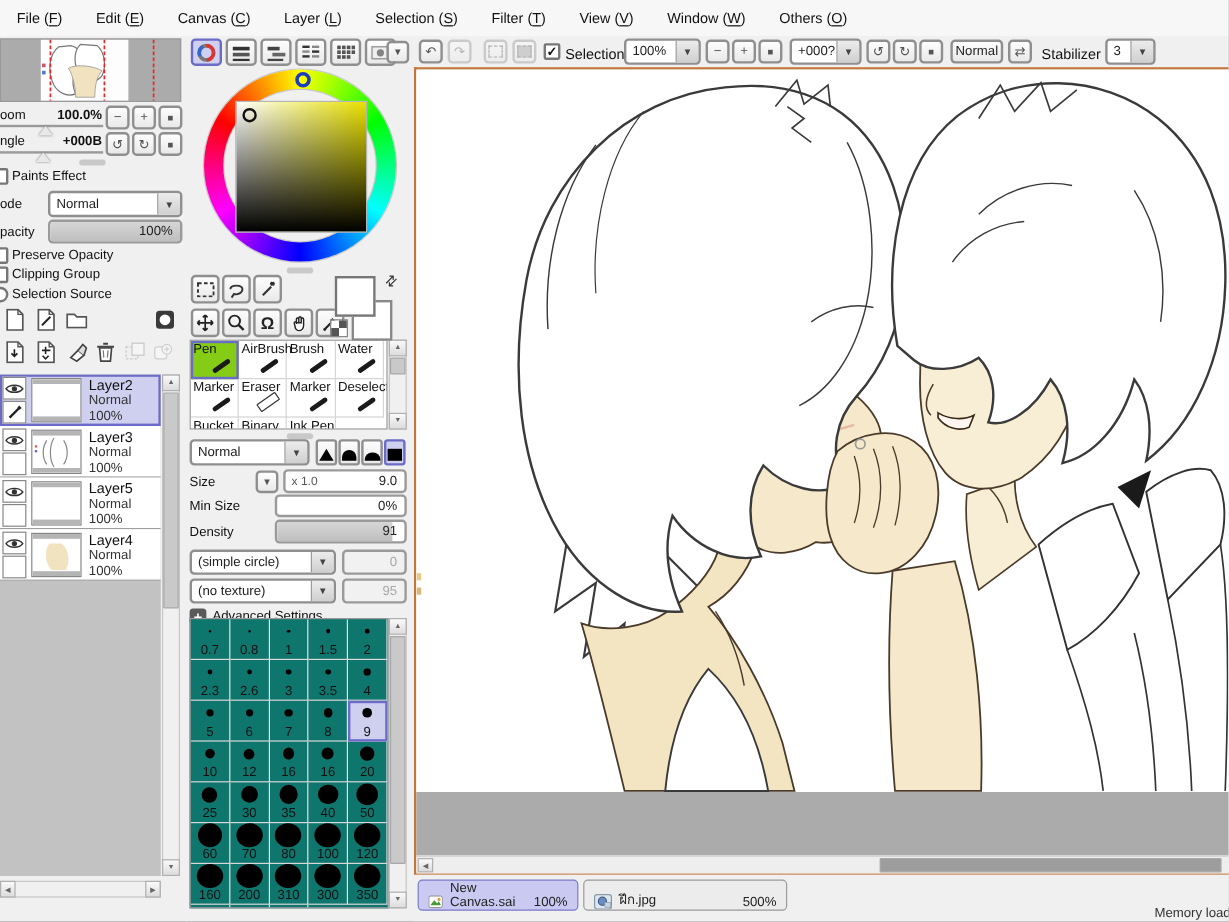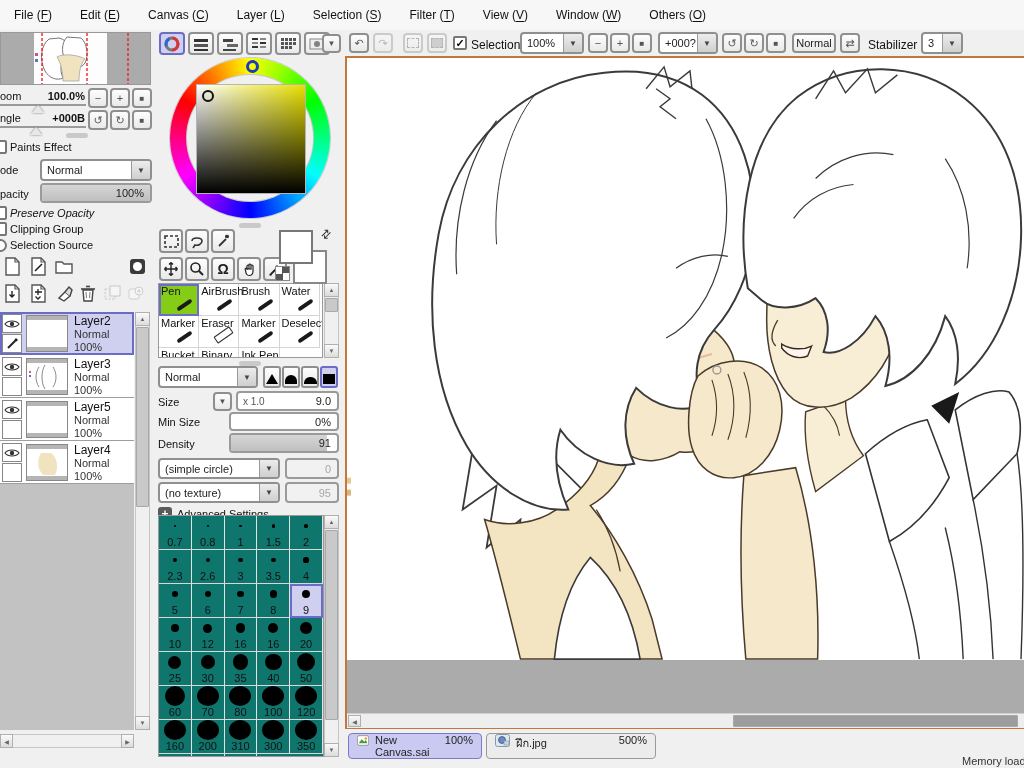--- a/index.html
+++ b/index.html
@@ -85,21 +85,21 @@
   .shape-btn.sel{background:#cfcfef;border-color:#6b6bc8;}
   
   #colC{position:absolute;left:345px;top:30px;width:679px;height:738px;background:#f0f0f0;}
   #viewport{position:absolute;left:0;top:26px;width:679px;height:673px;border:2px solid #c4763b;border-right:none;box-sizing:border-box;background:#fff;}
   #canvasArea{position:absolute;left:0;top:0;width:677px;height:602px;background:#fff;overflow:hidden;}
   #pasteboard{position:absolute;left:0;top:602px;width:677px;height:53px;background:#ababab;}
   #hscroll{position:absolute;left:0;top:655px;width:677px;height:14px;background:#eee;border-top:1px solid #cfcfcf;}
   
   #tabbar{position:absolute;left:0;top:699px;width:679px;height:39px;background:#f0f0f0;}
   .doc-tab{position:absolute;top:4px;height:26px;border:1px solid #9a9a9a;border-radius:4px;background:#ececec;
-      box-sizing:border-box;display:flex;align-items:flex-start;padding:0 8px;gap:6px;}
+      box-sizing:border-box;display:flex;align-items:flex-end;padding:0 8px;gap:6px;}
   .doc-tab.sel{background:#c9c9f1;border-color:#7a7ac8;}
   .doc-tab .tz{margin-left:auto;}
   #memload{position:absolute;left:617px;top:26px;width:62px;overflow:hidden;white-space:nowrap;color:#333;}
   svg{display:block;}
 </style>
 </head>
 <body>
 <div id="app">
 
   <div id="menubar">
@@ -166,21 +166,21 @@
     <div class="dd" style="left:40px;top:129px;width:112px;height:22px;">
       <span class="dtext">Normal</span>
         <span class="dbtn">▼</span>
     </div>
     <div class="lbl" style="left:0;top:158px;">pacity</div>
     <div class="bar" style="left:40px;top:153px;width:112px;height:20px;">
       <div class="fill" style="width:100%;"></div>
       <span class="bval">100%</span>
     </div>
     <span class="cb" style="position:absolute;left:-7px;top:176px;"></span>
-    <div class="lbl" style="left:10px;top:177px;font-style:italic;">Preserve Opacity</div>
+    <div class="lbl" style="left:10px;top:177px;">Preserve Opacity</div>
     <span class="cb" style="position:absolute;left:-7px;top:192px;"></span>
     <div class="lbl" style="left:10px;top:193px;">Clipping Group</div>
     <span class="radio" style="position:absolute;left:-6px;top:209px;"></span>
     <div class="lbl" style="left:10px;top:209px;">Selection Source</div>
 
     <div id="layerTools" style="position: absolute; left: 0px; top: 224px; width: 152px; height: 56px;">
         <div class="tb" style="left: 0px; top: 0px; width: 24px; height: 24px; border-width: 0px; background: transparent;">
           <svg width="17" height="19" viewBox="0 0 17 19">
             <path d="M2 1 H11 L15 5 V18 H2 Z" fill="#fff" stroke="#555" stroke-width="1.4"></path>
             <path d="M11 1 V5 H15" fill="none" stroke="#555" stroke-width="1.2"></path>

